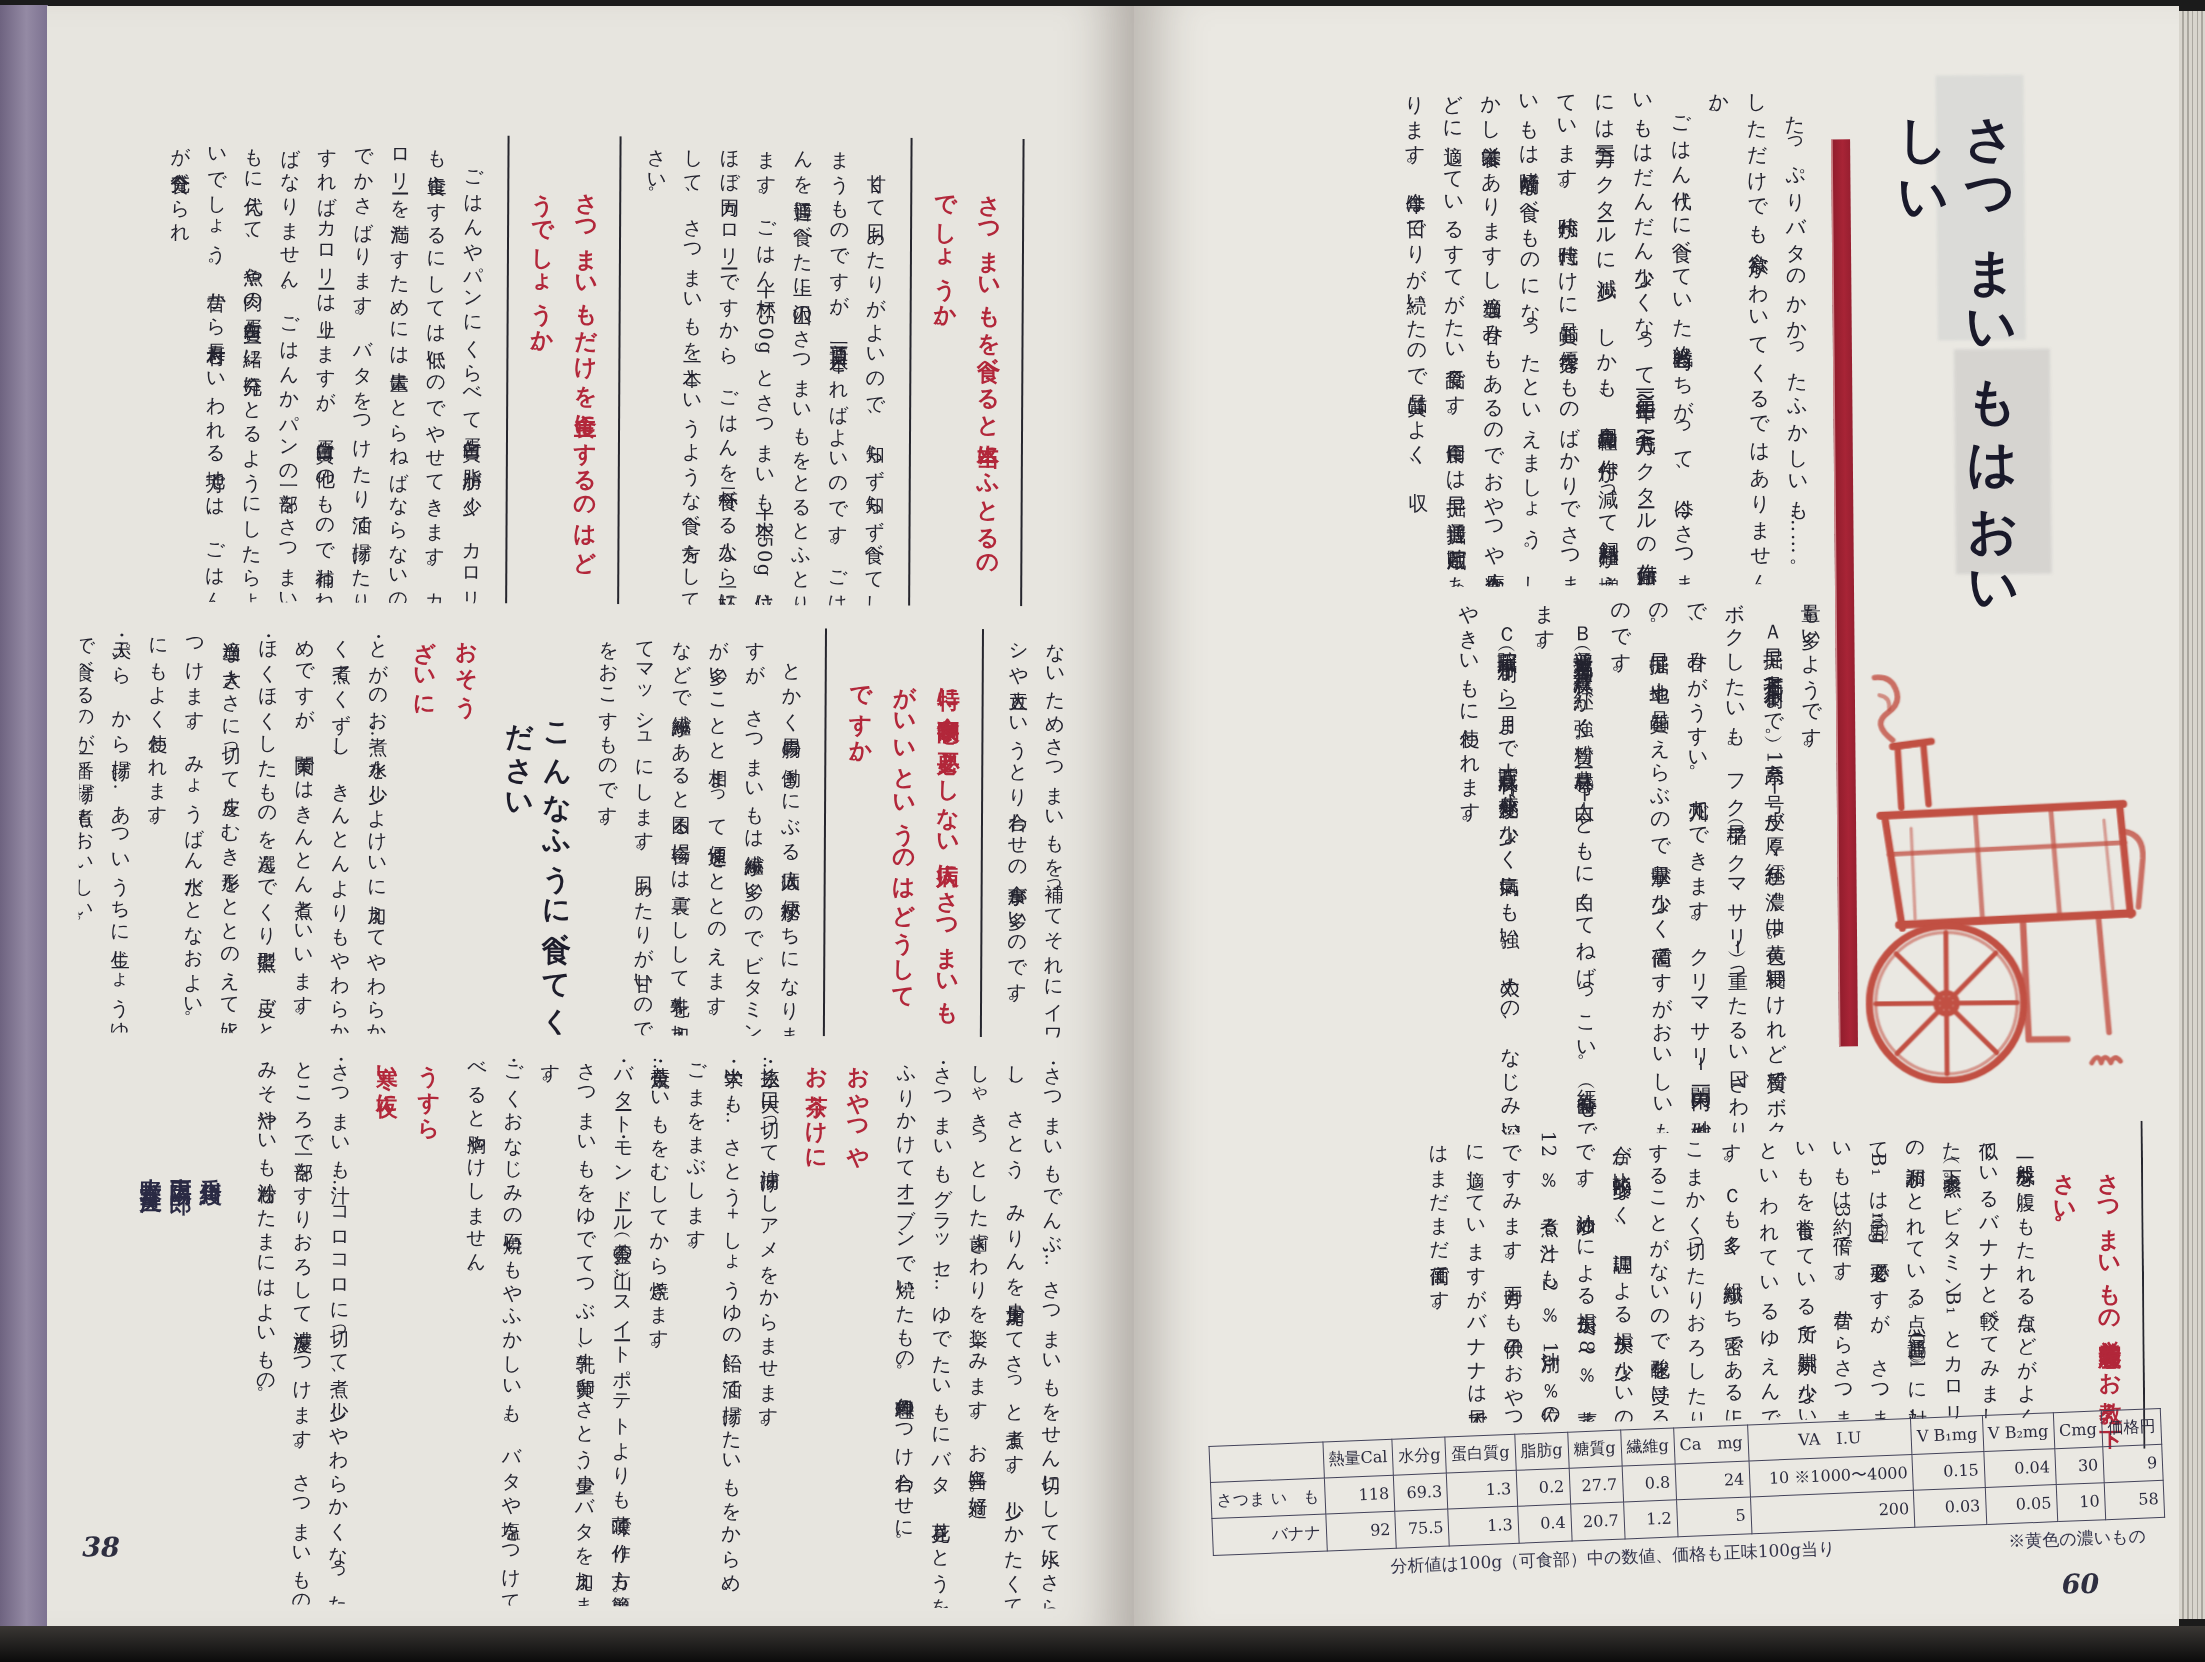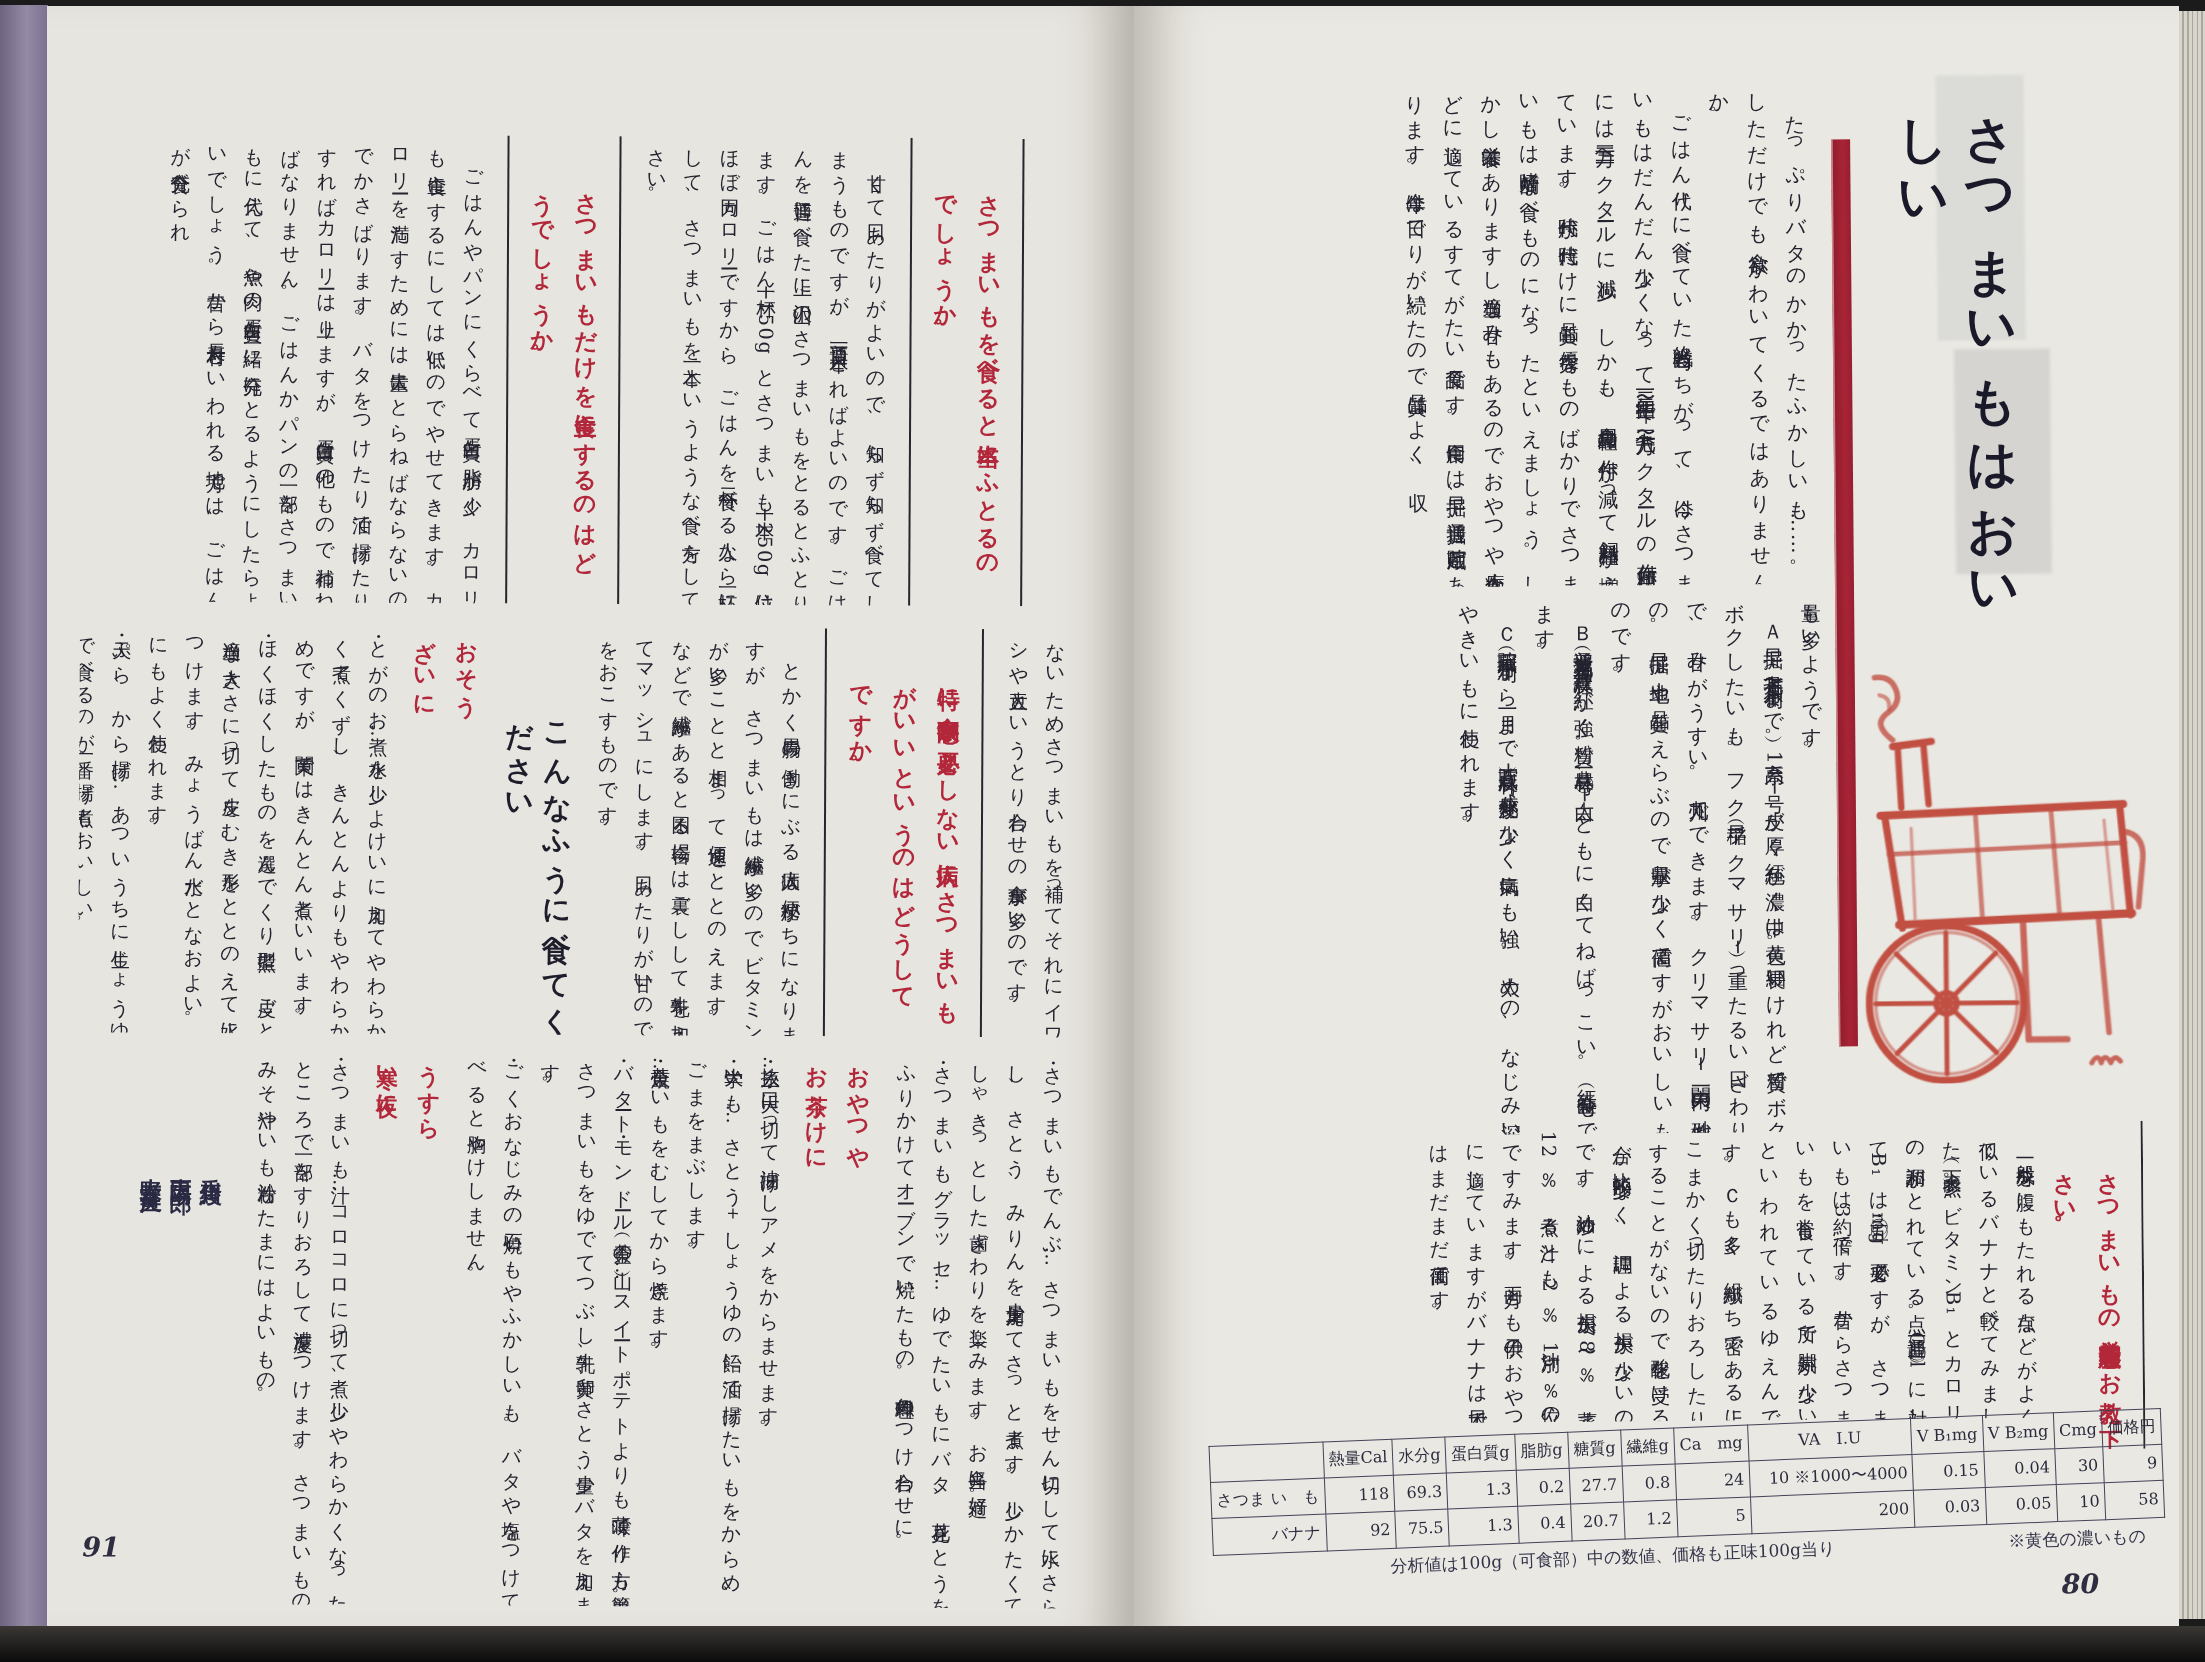--- a/index.html
+++ b/index.html
@@ -180,21 +180,21 @@
             <td>58</td>
           </tr>
         </tbody>
           </table>
         <div class="tnote">
           <span>分析値は100g（可食部）中の数値、価格も正味100g当り</span>
           <span>※黄色の濃いもの</span>
         </div>
       </div>
 
-      <div class="pageno" style="left:921px;top:1566px;">80</div>
+      <div class="pageno" style="left:921px;top:1566px;">60</div>
     </div>
   </div>
 
   <div class="page page-left">
     <div class="content">
 
       <div class="band" style="left:32px;top:130px;width:958px;height:468px;">
         <h3 class="q-head">さつまいもを食べると本当にふとるのでしょうか。</h3>
         <p>　甘くて口あたりがよいので、知らず知らず食べてしまうものですが、普通一日一本とればよいのです。ごはんを普通に食べた上に沢山のさつまいもをとるとふとります。ごはん一杯─150gとさつまいも一本─250g位はほぼ同カロリーですから、ごはんを二杯食べる人なら一杯にして、さつまいもを一本というような食べ方をして下さい。</p>
         <h3 class="q-head">さつまいもだけを主食にするのはどうでしょうか。</h3>
@@ -225,19 +225,19 @@
         <p>・バタート・モンドール（黄金の山）…スイートポテトよりも薄味で作り方も簡単。さつまいもをゆでてつぶし牛乳、卵黄、さとう少量、バタを加えます。</p>
         <p>・ごくおなじみの石焼いもやふかしいも。バタや塩をつけて食べると胸やけしません。</p>
         <h4 class="sub-head">うすら
 寒い夜に</h4>
         <p>・さつまいも汁…コロコロに切って煮、少しやわらかくなったところで一部をすりおろして濃度をつけます。さつまいものみそ汁やいも汁粉もたまにはよいもの。</p>
         <div class="authors">香川綾
 大田陽一郎
 大野富美江</div>
       </div>
 
-      <div class="pageno" style="left:39px;top:1528px;">91</div>
+      <div class="pageno" style="left:39px;top:1528px;">38</div>
     </div>
   </div>
 
   <div class="bottom-shadow"></div>
 </div>
 
 
 </body></html>

